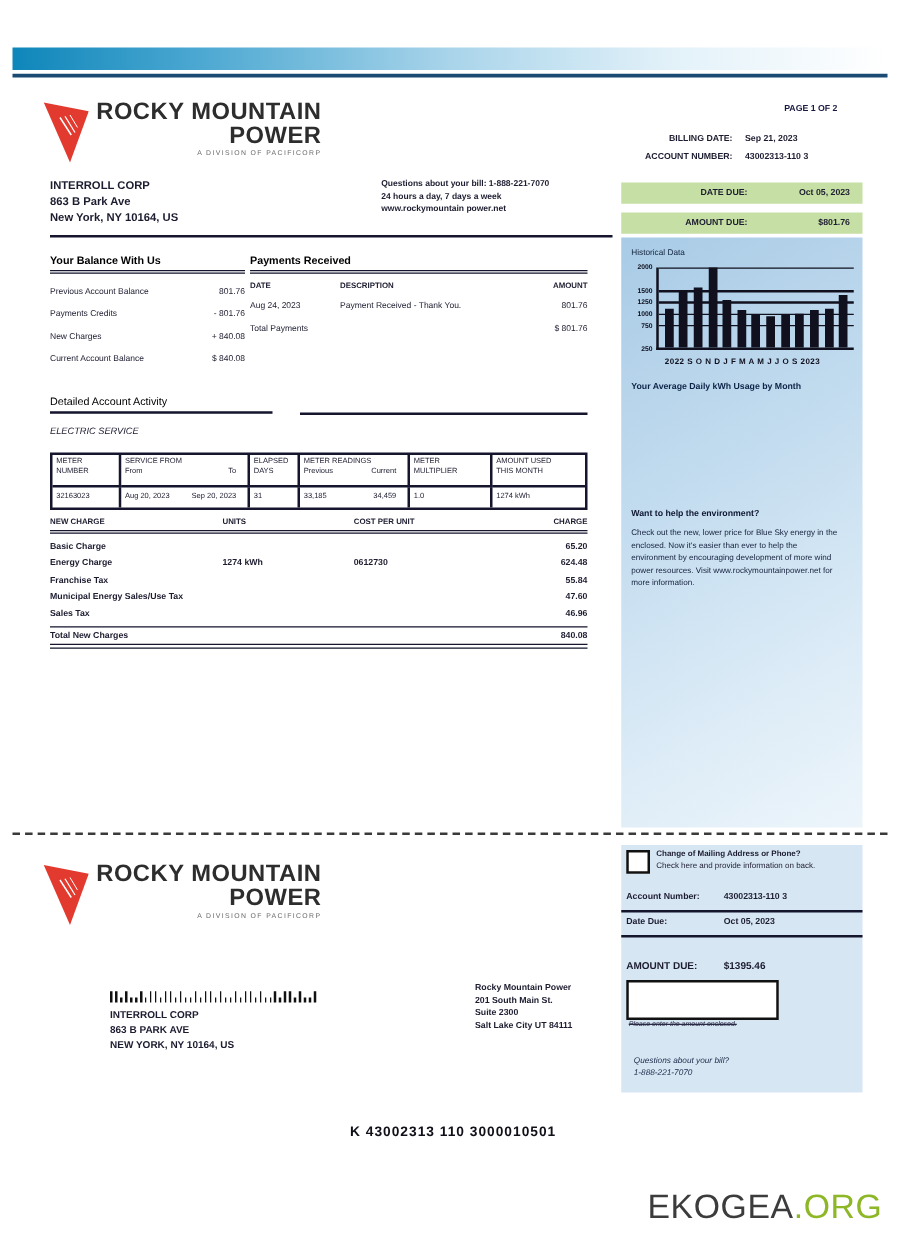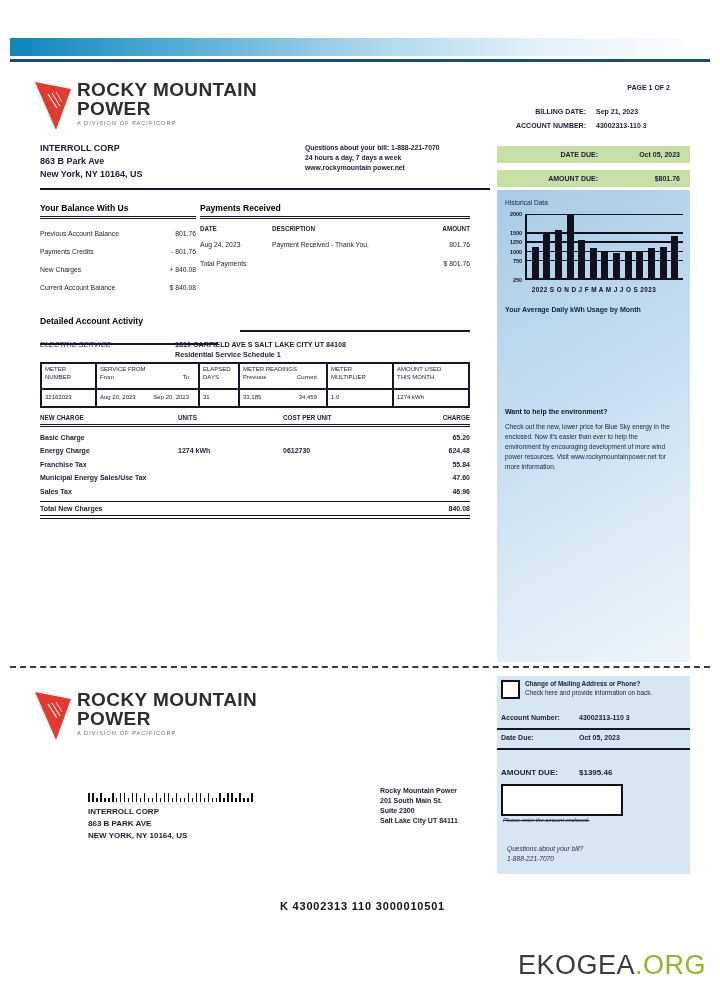--- a/index.html
+++ b/index.html
@@ -9,21 +9,21 @@
   .abs{position:absolute;}
 
   
   .topbar{left:10px;top:38px;width:700px;height:18px;
     background:linear-gradient(90deg,#0e86ba 0%,#4ea9d2 22%,#a9d4ea 50%,#e2f1f9 75%,#ffffff 100%);}
   .topline{left:10px;top:59px;width:700px;height:3px;background:#1b4a72;}
 
   
   .logo{display:flex;align-items:flex-start;}
   .logo svg{display:block;}
-  .logo-text{margin-left:6px;line-height:1;}
+  .logo-text{margin-left:6px;line-height:1;text-align:right;}
   .logo-name{font-size:19px;font-weight:bold;color:#2d2d2d;letter-spacing:.4px;}
   .logo-tag{font-size:5.5px;color:#6a6a6a;letter-spacing:1.1px;margin-top:3px;}
 
   .pageno{right:50px;top:84px;font-size:7px;font-weight:bold;color:#1a1a40;}
 
   .hdr-row{left:430px;width:258px;height:12px;display:flex;font-size:7px;font-weight:bold;}
   .hdr-row .lab{flex:1;text-align:right;padding-right:10px;}
   .hdr-row .val{width:92px;text-align:left;}
   .green-row{left:497px;width:193px;height:17px;display:flex;align-items:center;
     font-size:7px;font-weight:bold;}
@@ -41,22 +41,22 @@
   .balance .row{display:flex;font-size:6.8px;margin-top:11px;}
   .balance .row .lab{flex:1;}
   .balance .row .val{text-align:right;}
 
   .payments{left:200px;top:203px;width:270px;}
   .payments .hdr{display:flex;font-size:6.3px;font-weight:bold;margin-top:6px;}
   .payments .row{display:flex;font-size:6.8px;margin-top:9px;}
   .p-date{width:72px;} .p-desc{flex:1;} .p-amt{width:55px;text-align:right;}
   .payments .total{display:flex;font-size:6.8px;margin-top:12px;}
 
-  .activity-title{left:40px;top:316px;width:178px;font-size:8.6px;font-weight:bold;color:#000;
-    padding-bottom:17px;border-bottom:2.5px solid #15152e;}
+  .activity-title{left:40px;top:316px;width:178px;font-size:8.6px;font-weight:normal;color:#000;
+    padding-bottom:3px;border-bottom:2.5px solid #15152e;}
   .activity-line{left:240px;top:330px;width:230px;height:2px;background:#15152e;}
   .svc-type{left:40px;top:340px;font-size:7.4px;font-weight:normal;font-style:italic;}
   .svc-addr{left:175px;top:340px;font-size:7.2px;font-weight:bold;line-height:10px;}
 
   .meter{left:40px;top:362px;width:426px;border:2px solid #15152e;display:grid;
     grid-template-columns:55px 103px 40px 88px 66px 74px;font-size:6px;}
   .mc{border-right:2px solid #15152e;padding:2px 3px;line-height:7.5px;}
   .mc.last{border-right:none;}
   .mc.h{border-bottom:2px solid #15152e;height:20px;}
   .mc .split{display:flex;justify-content:space-between;padding-right:6px;}
@@ -204,24 +204,20 @@
     </div>
     <div class="row">
       <span class="lab">Current Account Balance</span>
       <span class="val">$ 840.08</span>
     </div>
   </div>
 
   <div class="abs activity-title">Detailed Account Activity</div>
   <div class="abs activity-line"></div>
   <div class="abs svc-type">ELECTRIC SERVICE</div>
-  <div class="abs svc-addr">
-    <div>1810 GARFIELD AVE S SALT LAKE CITY UT 84108</div>
-    <div>Residential Service Schedule 1</div>
-  </div>
 
   <div class="abs meter">
     <div class="mc h">
       <div>METER</div>
         <div>NUMBER</div>
     </div>
     <div class="mc h">
       <div>SERVICE FROM</div>
       <div class="split">
           <span>From</span>

